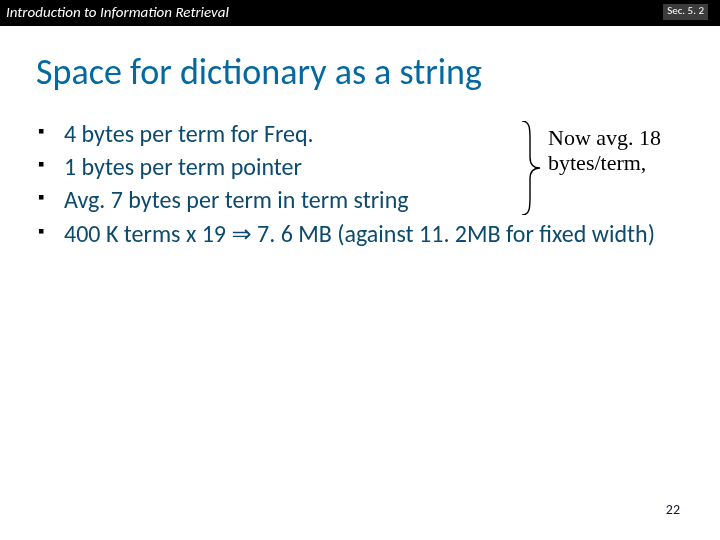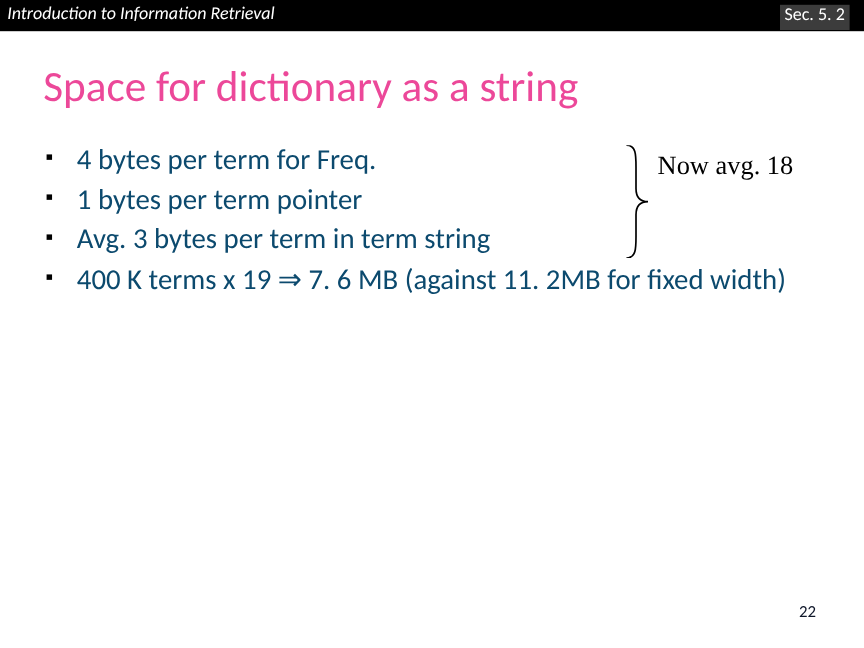--- a/index.html
+++ b/index.html
@@ -9,28 +9,28 @@
     position: absolute; top: 0; left: 0; width: 720px; height: 26px;
     background: #000;
   }
   .header-left {
     position: absolute; left: 6px; top: 3px;
     color: #fff; font-style: italic; font-size: 15px;
     font-family: Calibri, "Segoe UI", Arial, sans-serif;
   }
   .header-right {
     position: absolute; right: 12px; top: 4px;
-    color: #fff; font-size: 15px; font-weight: 400;
+    color: #fff; font-size: 11px; font-weight: 400;
     font-family: Calibri, "Segoe UI", Arial, sans-serif;
     background: #3c3c3c;
     padding: 0 4px 3px 4px;
   }
   .title {
     position: absolute; left: 36px; top: 50px;
-    font-size: 36px; font-weight: 400; color: #ec4899;
+    font-size: 36px; font-weight: 400; color: #0369a1;
     font-family: Calibri, "Segoe UI", Arial, sans-serif;
   }
   .bullets {
     position: absolute; left: 38px; top: 118px; width: 644px;
     list-style: none;
   }
   .bullets li {
     position: relative;
     padding-left: 26px;
     font-size: 24px;
@@ -69,29 +69,30 @@
   <div class="header-bar">
     <div class="header-left">Introduction to Information Retrieval</div>
     <div class="header-right">Sec. 5. 2</div>
   </div>
 
   <div class="title">Space for dictionary as a string</div>
 
   <ul class="bullets">
     <li>4 bytes per term for Freq.</li>
     <li>1 bytes per term pointer</li>
-    <li>Avg. 3 bytes per term in term string</li>
+    <li>Avg. 7 bytes per term in term string</li>
     <li>400 K terms x 19 ⇒ 7. 6 MB (against 11. 2MB for fixed width)</li>
   </ul>
 
   <div class="brace" style="left:520px; top:121px;">
     <svg width="22" height="94" viewBox="0 0 22 94">
       <path d="M 2 0 C 10 0 10 8 10 18 L 10 36 C 10 44 14 47 20 47 C 14 47 10 50 10 58 L 10 76 C 10 86 10 94 2 94" fill="none" stroke="#000" stroke-width="1.4"></path>
     </svg>
   </div>
 
   <div class="annot" style="left:548px; top:125px;">
     <div>Now avg. 18</div>
+    <div>bytes/term,</div>
   </div>
 
   <div class="pagenum">22</div>
 
 </div>
 
 </body></html>

